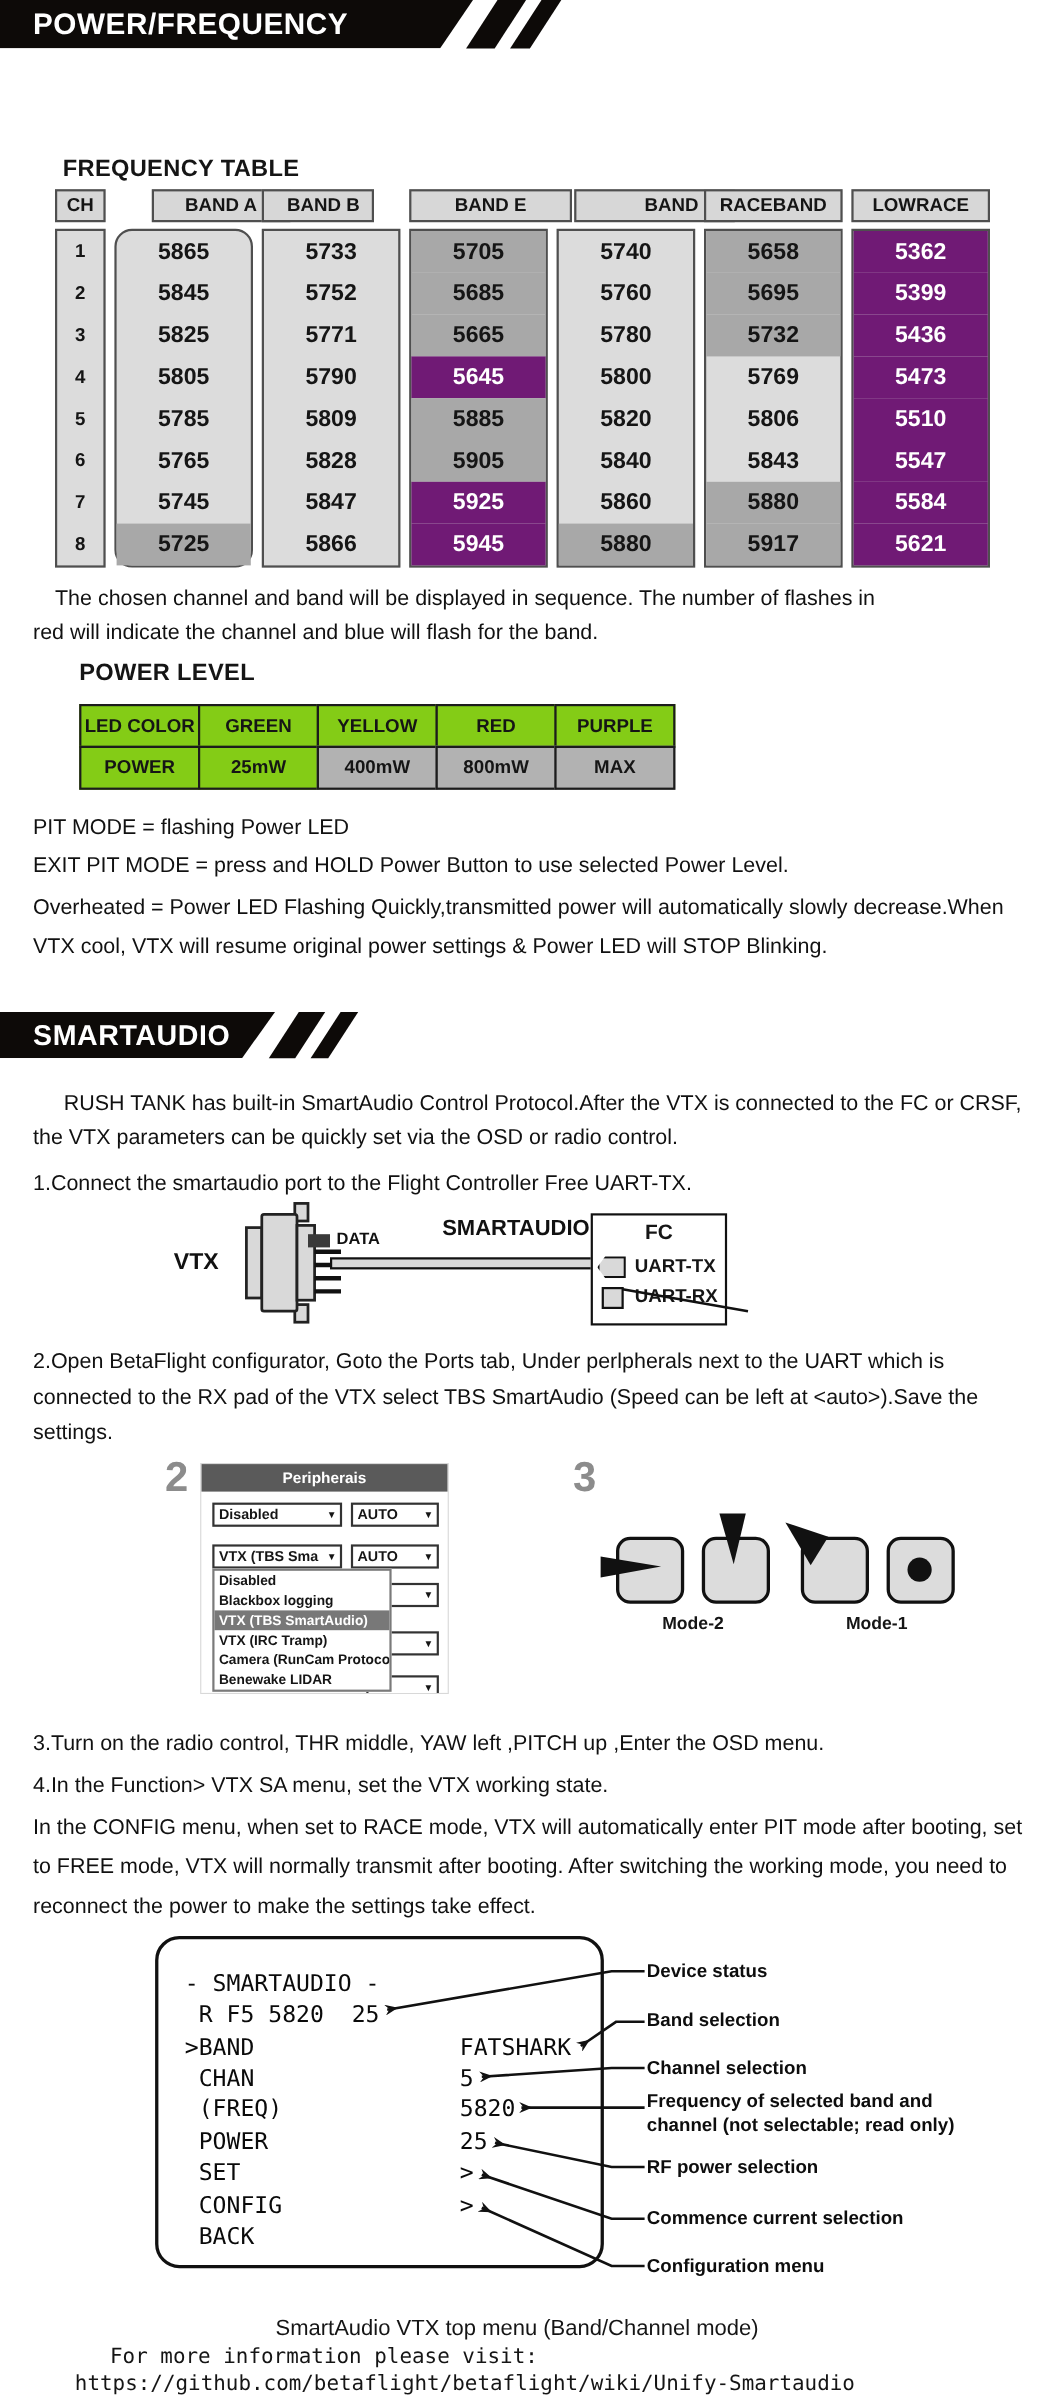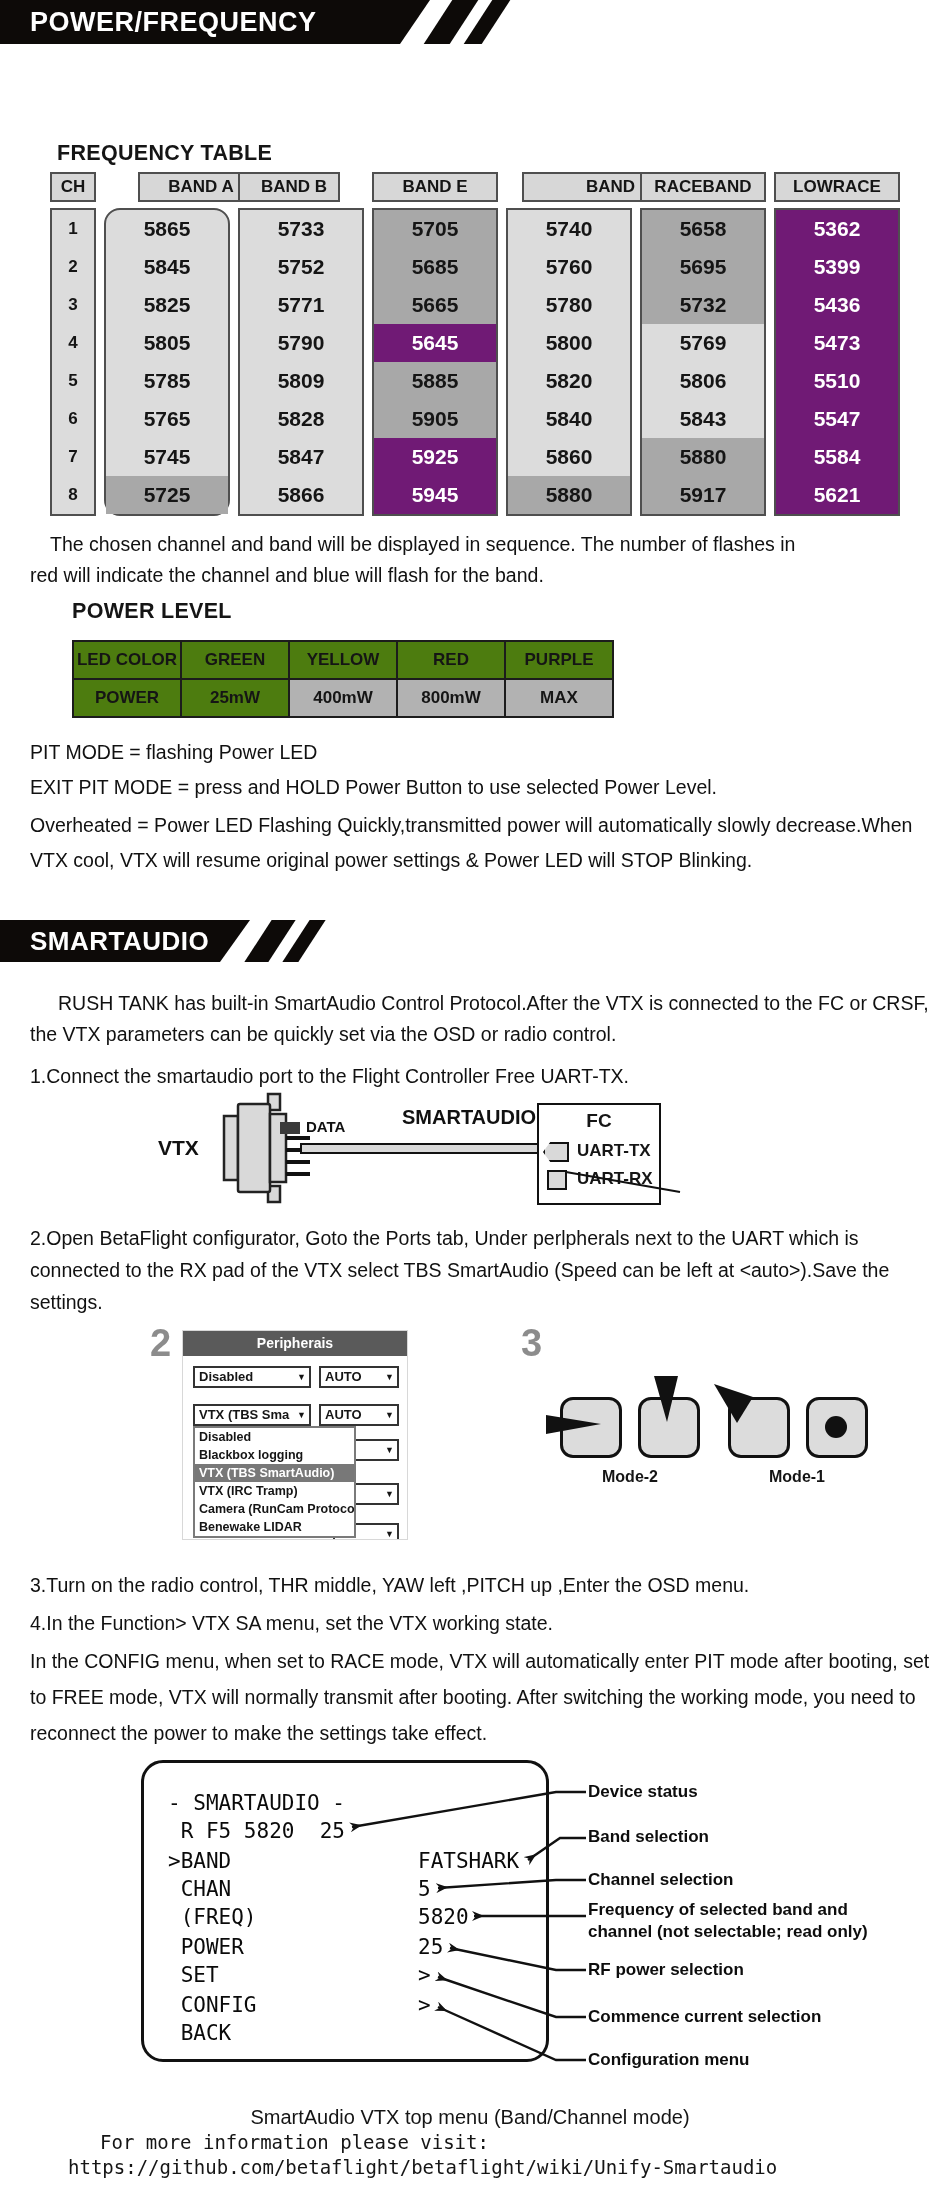--- a/index.html
+++ b/index.html
@@ -24,21 +24,21 @@
   .fcell{height:38px;line-height:38px;text-align:center;font-size:21px;font-weight:600;}
   .fcell.h{background:#a8a8a8;}
   .fcell.s{background:#701a75;color:#fff;}
   .fcell.ch{font-size:17px;}
 
   .sec-head{font-size:21.5px;font-weight:bold;letter-spacing:.3px;}
 
   
   .prow{display:flex;}
   .pcell{width:110px;height:40px;box-sizing:border-box;border:2px solid #1c1c1c;
-         background:#4d7c0f;font-weight:bold;font-size:17px;text-align:center;line-height:36px;}
+         background:#84cc16;font-weight:bold;font-size:17px;text-align:center;line-height:36px;}
   .pcell.dark{background:#b2b2b2;}
   .prow .pcell + .pcell{margin-left:-2px;}
   .prow.second .pcell{margin-top:-2px;}
 
   
   .dlabel{font-weight:600;color:#111;}
   .wire{background:#d9d9d9;border:2px solid #111;box-sizing:border-box;}
   .fcbox{border:2.5px solid #111;box-sizing:border-box;background:#fff;}
   .pad{background:#d9d9d9;border:2px solid #111;box-sizing:border-box;}
 
@@ -113,21 +113,21 @@
       <div class="abs body-col" style="left: 238px; top: 208px; width: 126px; height: 308px;">
         <div class="fcell">5733</div>
         <div class="fcell">5752</div>
         <div class="fcell">5771</div>
         <div class="fcell">5790</div>
         <div class="fcell">5809</div>
         <div class="fcell">5828</div>
         <div class="fcell">5847</div>
         <div class="fcell">5866</div>
       </div>
-      <div class="abs hdr-cell" style="left: 372px; top: 172px; width: 126px; height: 30px;">BAND E</div>
+      <div class="abs hdr-cell" style="left: 372px; top: 172px; width: 148px; height: 30px;">BAND E</div>
       <div class="abs body-col" style="left: 372px; top: 208px; width: 126px; height: 308px;">
         <div class="fcell h">5705</div>
         <div class="fcell h">5685</div>
         <div class="fcell h">5665</div>
         <div class="fcell s">5645</div>
         <div class="fcell h">5885</div>
         <div class="fcell h">5905</div>
         <div class="fcell s">5925</div>
         <div class="fcell s">5945</div>
       </div>

